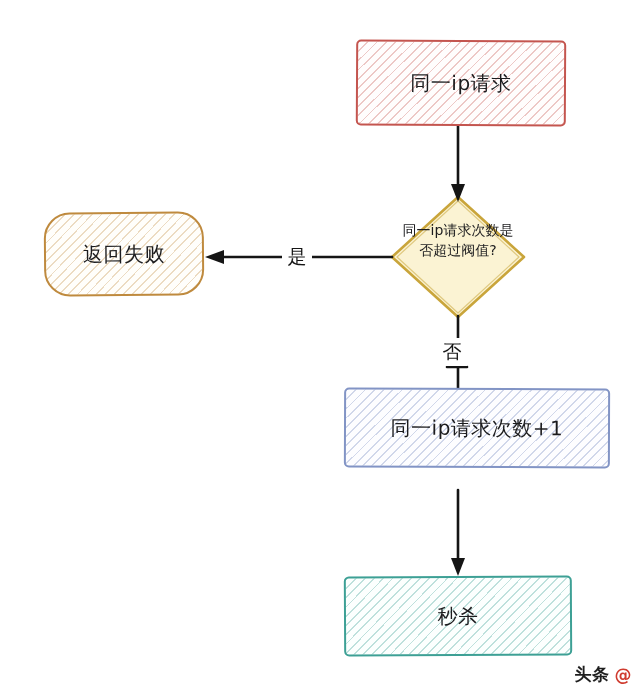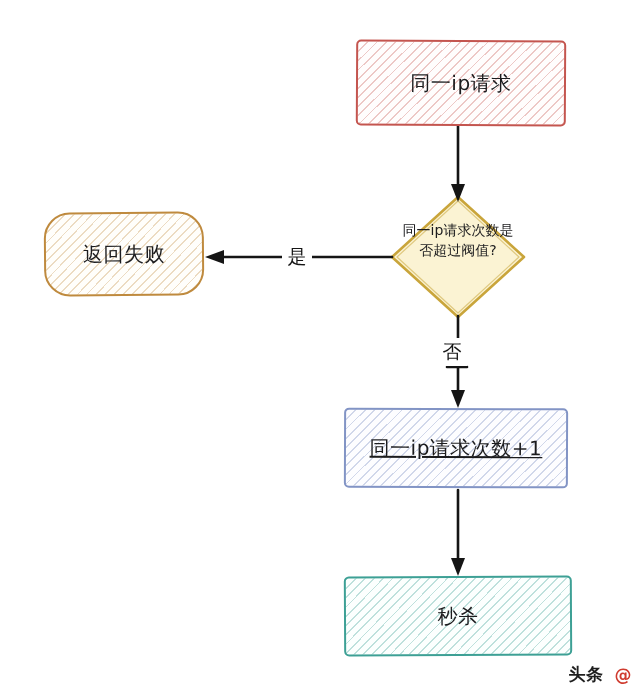--- a/index.html
+++ b/index.html
@@ -47,28 +47,27 @@
     border-radius: 26px;
     transform: rotate(-0.5deg);
     background:
       repeating-linear-gradient(135deg,
         rgba(196,146,74,0.32) 0px, rgba(196,146,74,0.32) 1.3px,
         rgba(0,0,0,0) 1.3px, rgba(0,0,0,0) 6.5px),
       #fffefb;
   }
 
   .node-increment {
-    left: 344px; top: 408px; width: 224px; height: 80px;
+    left: 344px; top: 388px; width: 266px; height: 80px;
     transform: rotate(0.2deg);
     background:
       repeating-linear-gradient(135deg,
         rgba(130,148,197,0.36) 0px, rgba(130,148,197,0.36) 1.3px,
         rgba(0,0,0,0) 1.3px, rgba(0,0,0,0) 6.5px),
       #fdfdff;
-    text-decoration: underline;
   }
 
   .node-seckill {
     left: 344px; top: 576px; width: 228px; height: 80px;
     transform: rotate(-0.3deg);
     background:
       repeating-linear-gradient(135deg,
         rgba(61,160,149,0.32) 0px, rgba(61,160,149,0.32) 1.3px,
         rgba(0,0,0,0) 1.3px, rgba(0,0,0,0) 6.5px),
       #fcfffe;
@@ -100,21 +99,21 @@
   
   .arrow-line { stroke: #151515; stroke-width: 2.6; stroke-linecap: round; }
   .arrow-head { fill: #151515; }
   .diamond-main { stroke-width: 2.6; stroke-linejoin: round; }
   .diamond-sketch { fill: none; stroke-width: 1.2; opacity: 0.55; stroke-linejoin: round; }
 
   
   .watermark {
     position: absolute;
     top: 663px; right: 8px;
-    display: flex; align-items: center; gap: 11px;
+    display: flex; align-items: center; gap: 5px;
     font-size: 17px;
     font-weight: bold;
     color: #1f1f1f;
     letter-spacing: 0.5px;
   }
   .watermark .at { color: #cf3a2e; }
 </style>
 </head>
 <body>
 

